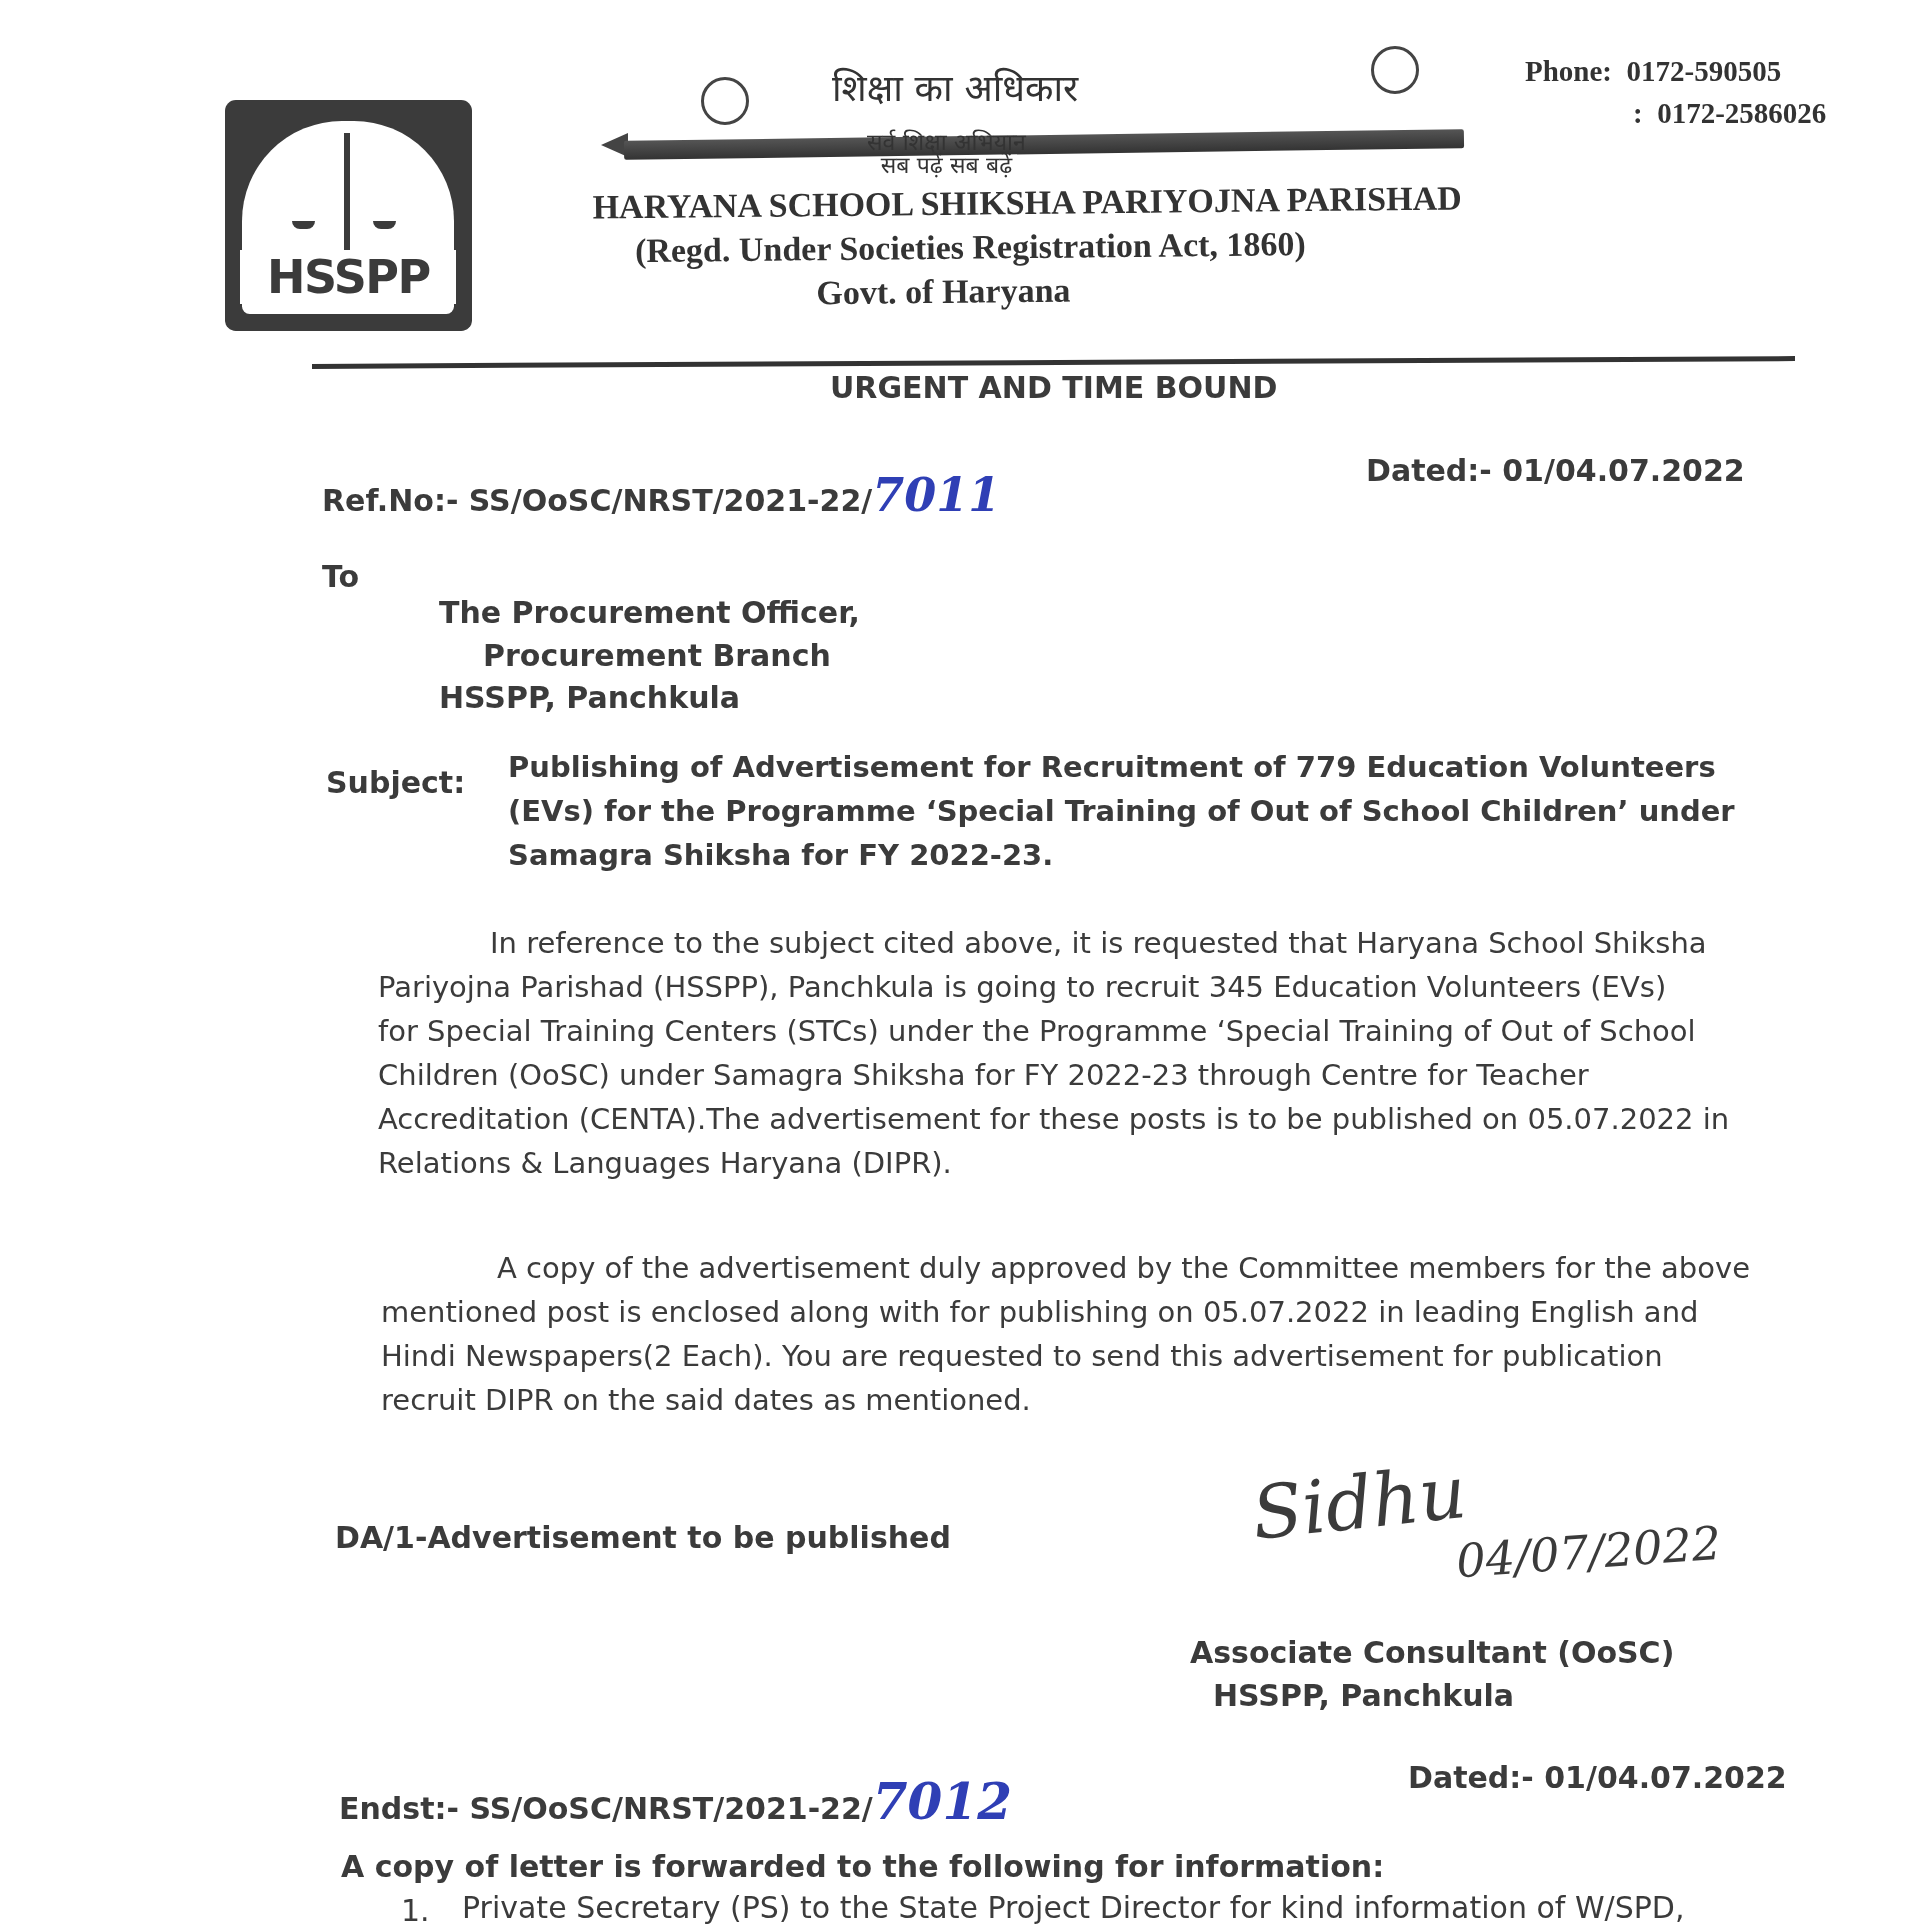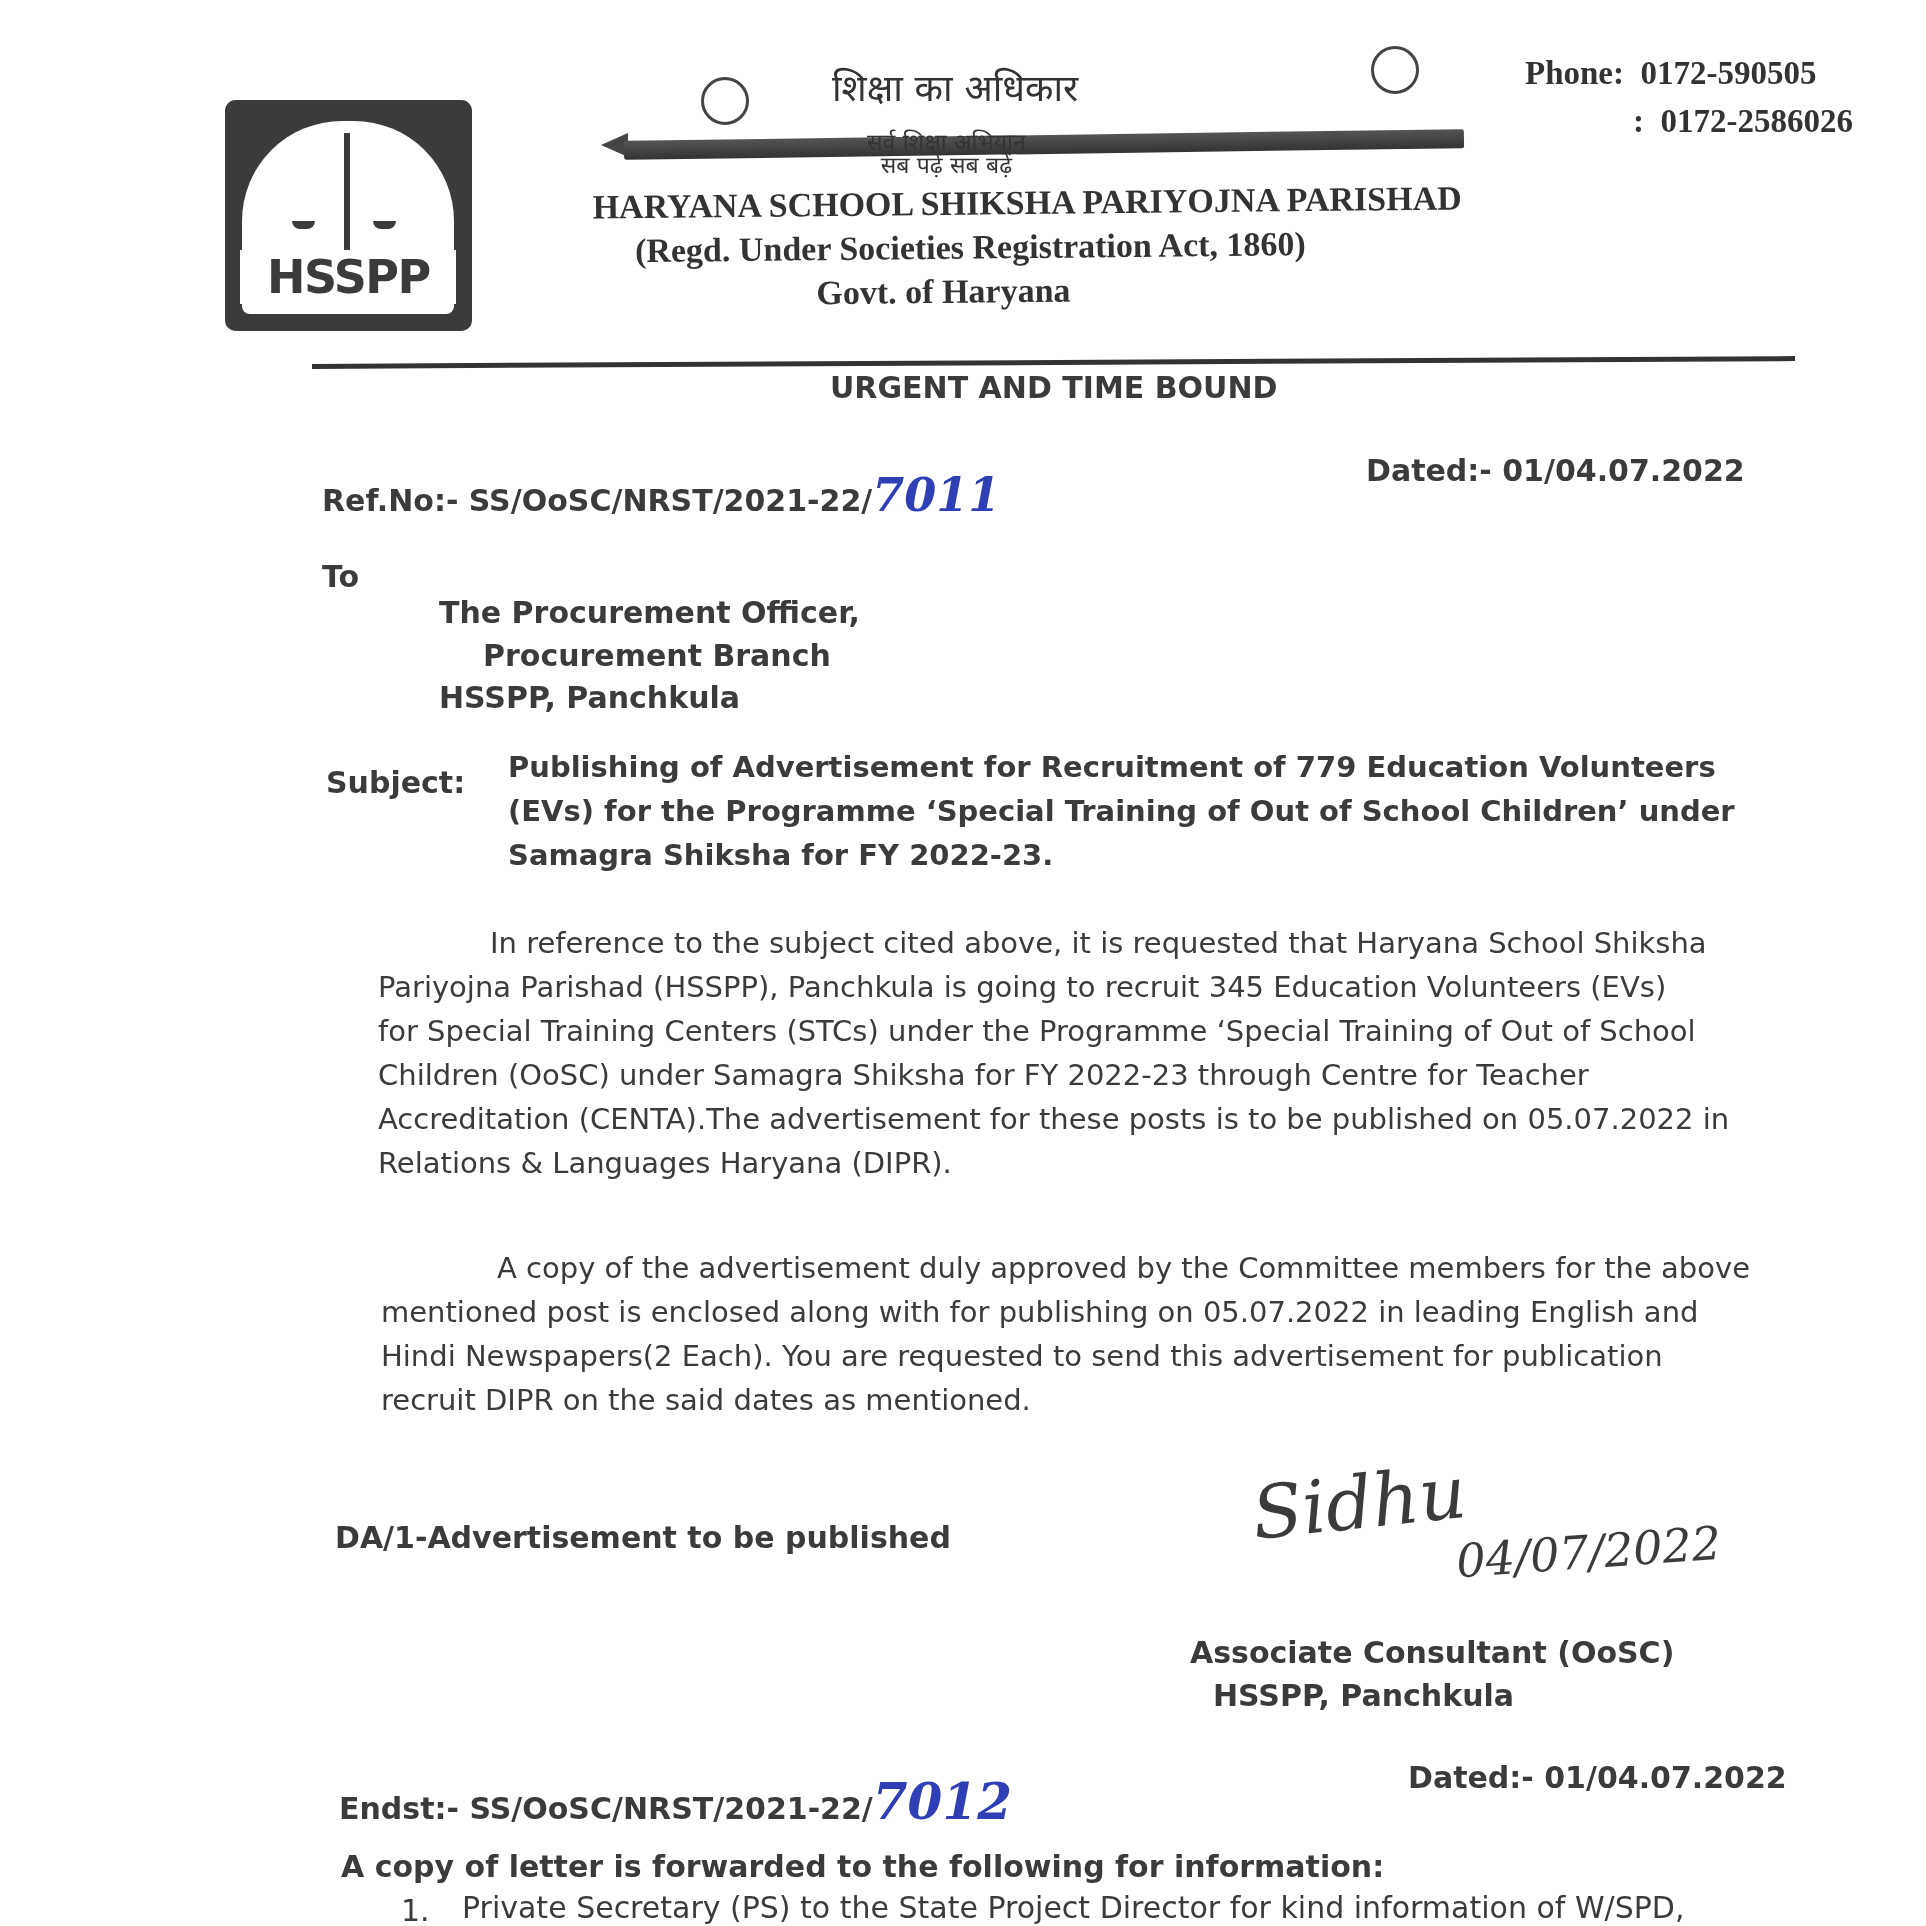--- a/index.html
+++ b/index.html
@@ -42,21 +42,21 @@
       border-top: 12.3px solid transparent; border-bottom: 12.3px solid transparent;
       border-right: 27px solid #444;
     }
     #banner .kid {
       position: absolute; width: 42px; height: 42px; border-radius: 50%;
       border: 3.1px solid #444; background: #fff;
     }
     #sub-hindi { left: 867px; top: 123px; text-align: center; font-size: 23px; color: #333; line-height: 1.0; margin-top: 8px; }
 
     
-    #phone { left: 1525px; top: 50px; font-size: 33px; line-height: 1.45; color: #333; font-weight: bold; }
+    #phone { left: 1525px; top: 50px; font-size: 29px; line-height: 1.45; color: #333; font-weight: bold; }
     #phone .row2 { padding-left: 108px; }
 
     
     #org { left: 593px; top: 181px; font-size: 34px; line-height: 1.3; color: #333; font-weight: bold; transform: rotate(-0.6deg); }
     #org .l2 { padding-left: 42px; }
     #org .l3 { padding-left: 223px; }
 
     .hr { position: absolute; height: 4.6px; background: #333; }
 
     

